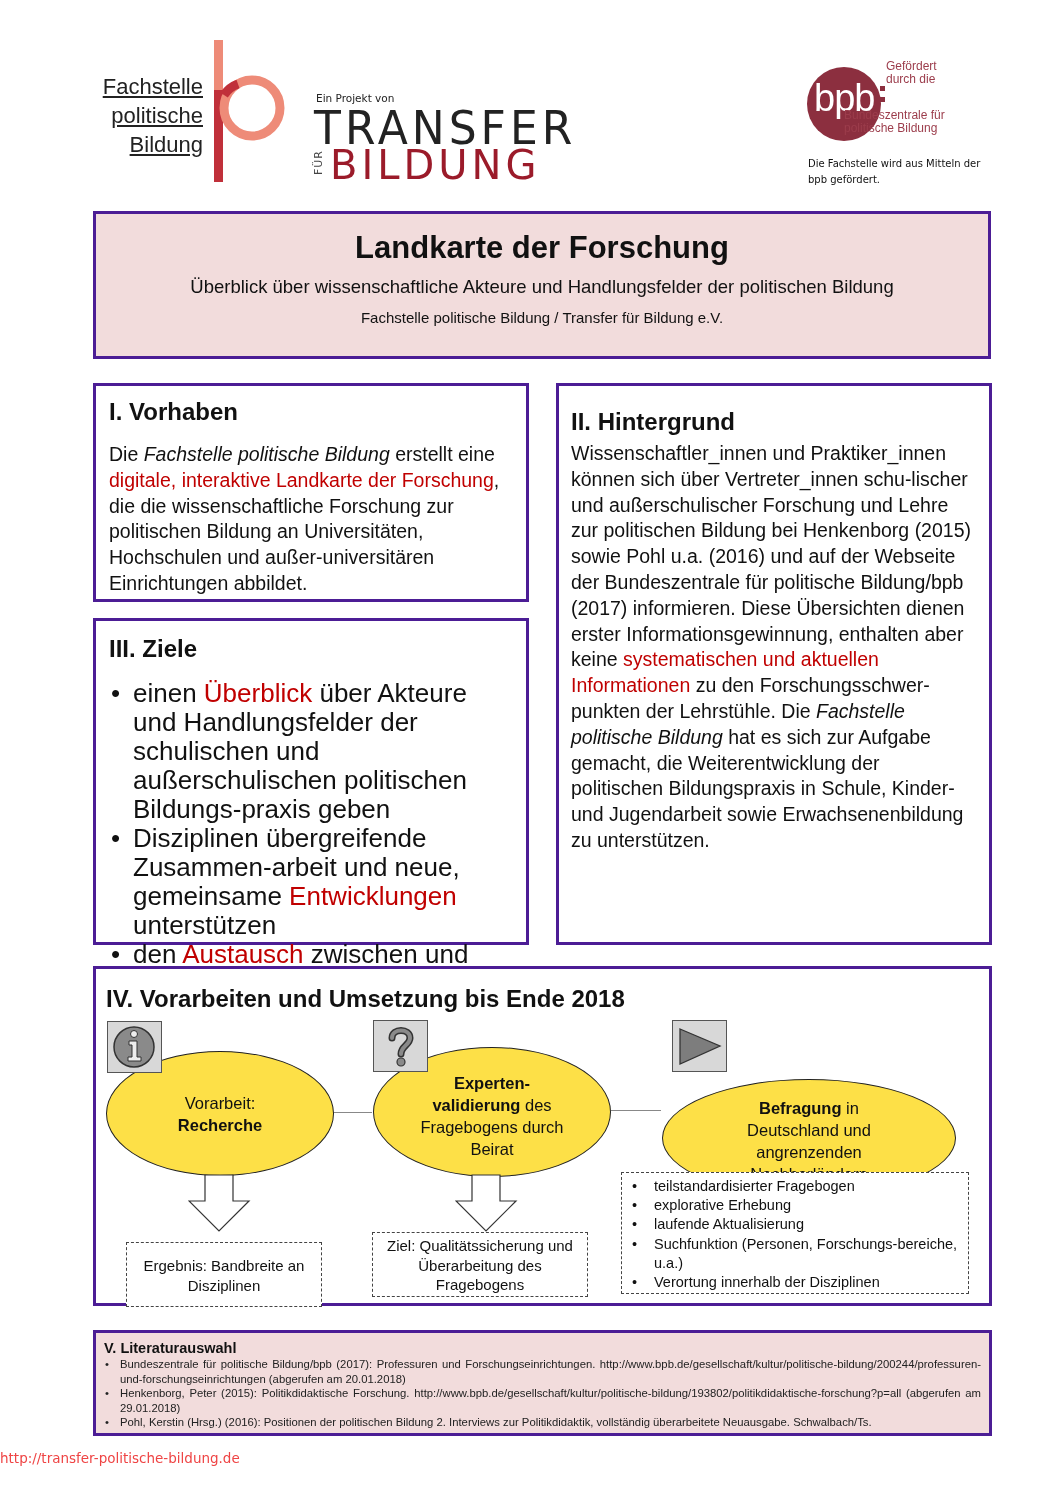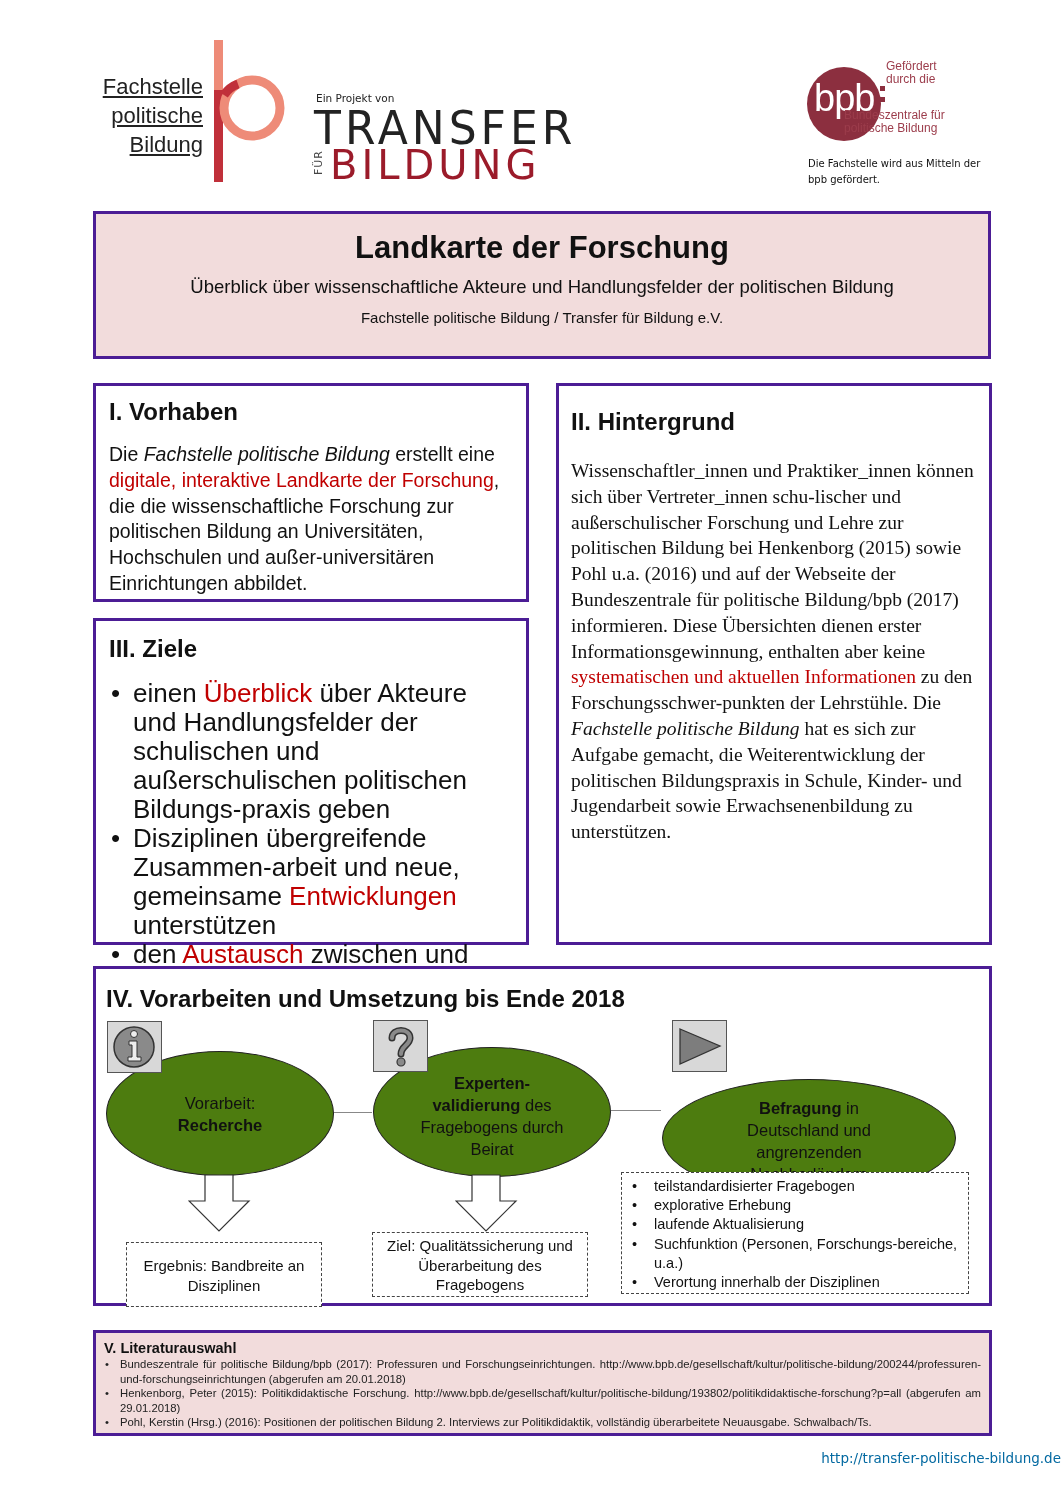--- a/index.html
+++ b/index.html
@@ -35,44 +35,44 @@
   
   .sec-h { font-size: 24px; font-weight: bold; margin: 0; }
   .sec-p { font-size: 19.5px; line-height: 25.8px; margin: 0; }
   #sec1 { left: 93px; top: 383px; width: 436px; height: 219px; padding: 12px 13px; }
   #sec1 .sec-p { margin-top: 16px; }
   #sec3 { left: 93px; top: 618px; width: 436px; height: 327px; padding: 14px 13px; }
   #sec3 ul { list-style: none; margin: 16px 0 0 0; padding: 0; }
   #sec3 li { position: relative; padding-left: 24px; font-size: 26px; line-height: 29px; }
   #sec3 li::before { content: "•"; position: absolute; left: 2px; top: 0; }
   #sec2 { left: 556px; top: 383px; width: 436px; height: 562px; padding: 22px 12px; }
-  #sec2 .sec-p { margin-top: 22px; font-family: Liberation Serif, serif; }
+  #sec2 .sec-p { margin-top: 5px; }
 
   
   #sec4 { left: 93px; top: 966px; width: 899px; height: 340px; }
   #sec4-h { left: 10px; top: 16px; font-size: 24px; font-weight: bold; position: absolute; }
   .iconbox { position: absolute; width: 55px; height: 52px; background: #d8d8d8; border: 1px solid #555; box-sizing: border-box; }
-  .ellipse { position: absolute; border: 1.3px solid #222; border-radius: 50%; background: #4d7c0f; box-sizing: border-box;
+  .ellipse { position: absolute; border: 1.3px solid #222; border-radius: 50%; background: #fde047; box-sizing: border-box;
              display: flex; flex-direction: column; align-items: center; justify-content: center; text-align: center; font-size: 16.5px; line-height: 22px; }
   .dashed { position: absolute; border: 1px dashed #444; box-sizing: border-box; background: #fff; font-size: 15px; line-height: 19.5px; text-align: center; }
   .connector { position: absolute; height: 1px; background: #888; }
   .down-arrow { position: absolute; }
 
   #stage3-list { list-style: none; margin: 0; padding: 4px 8px 0 8px; text-align: left; font-size: 14.5px; line-height: 19.2px; }
   #stage3-list li { position: relative; padding-left: 24px; }
   #stage3-list li::before { content: "•"; position: absolute; left: 2px; }
 
   
   #sec5 { left: 93px; top: 1330px; width: 899px; height: 106px; padding: 7px 8px; }
   #sec5-h { font-size: 14.5px; font-weight: bold; margin: 0; }
   #sec5 ul { list-style: none; margin: 1px 0 0 0; padding: 0; }
   #sec5 li { position: relative; padding-left: 16px; font-size: 11.3px; line-height: 14.6px; color: #222; text-align: justify; }
   #sec5 li::before { content: "•"; position: absolute; left: 1px; }
 
-  #footer-url { left: 0; width: 1061px; top: 1450px; text-align: right; font-family: "DejaVu Sans", sans-serif; font-size: 13.5px; color: #0369a1; }
+  #footer-url { left: 0; width: 1061px; top: 1450px; text-align: left; font-family: "DejaVu Sans", sans-serif; font-size: 13.5px; color: #ef4444; }
 </style>
 </head>
 <body>
 
 <div class="abs" id="logo-fpb-text">
   <div>Fachstelle</div>
   <div>politische</div>
   <div>Bildung</div>
 </div>
 <svg class="abs" id="logo-fpb-mark" width="80" height="145" viewBox="0 0 80 145">

